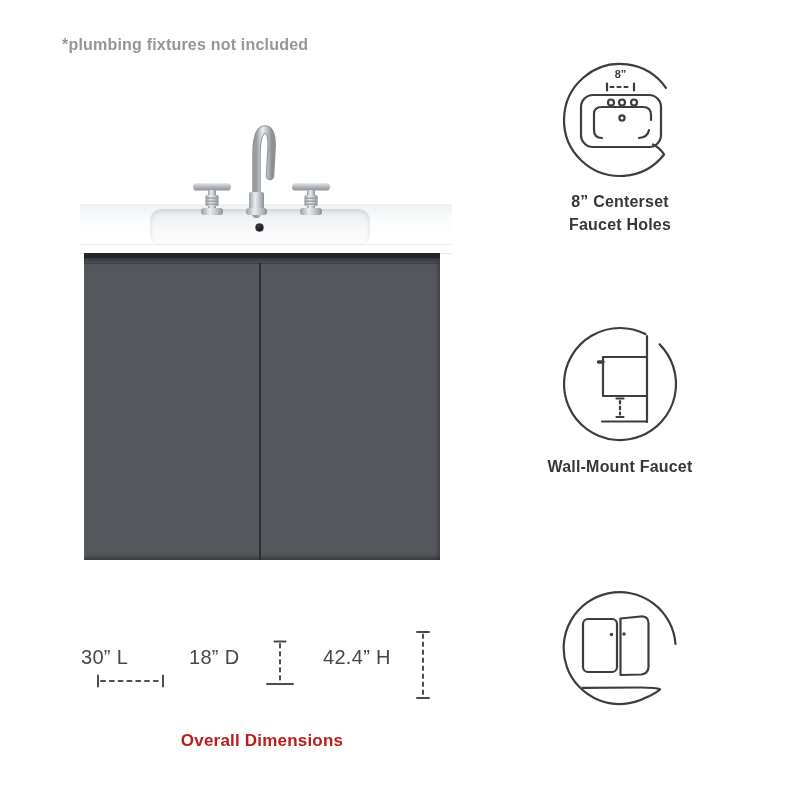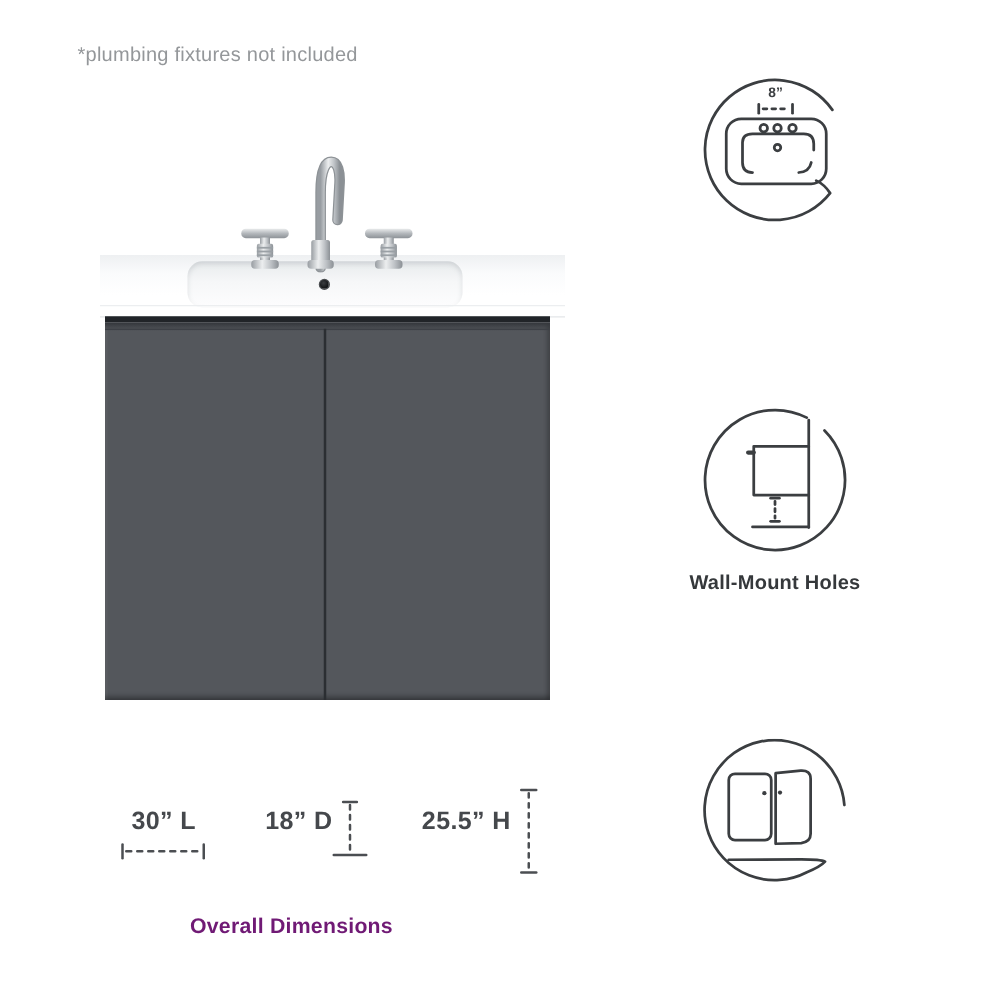--- a/index.html
+++ b/index.html
@@ -1,21 +1,21 @@
 <!DOCTYPE html>
 <html><head>
 <meta charset="utf-8">
 <style>
   html,body{margin:0;padding:0;background:#fff;}
   .canvas{
     position:relative;width:800px;height:800px;background:#ffffff;overflow:hidden;
     font-family:"Liberation Sans","DejaVu Sans",sans-serif;
   }
   .note{
-    position:absolute;left:62px;top:36px;font-size:16px;color:#94979a;letter-spacing:.2px;
+    position:absolute;left:62px;top:36px;font-size:16px;color:#94979a;letter-spacing:.2px;font-weight:bold;
   }
   
   .counter{
     position:absolute;left:80px;top:204px;width:372px;height:49px;
     background:linear-gradient(180deg,#eef0f2 0%,#fafbfc 30%,#ffffff 65%);
     box-shadow:0 1px 0 #e3e6e8;
   }
   .basin{
     position:absolute;left:70px;top:5px;width:220px;height:37px;border-radius:12px;
     background:linear-gradient(180deg,#e8ebed 0%,#f6f7f8 45%,#fdfdfe 100%);
@@ -44,26 +44,26 @@
   }
   .door-top-line{
     position:absolute;left:0;right:0;top:5px;height:1px;background:#3d4046;
   }
   .door-seam{
     position:absolute;left:175px;top:5px;bottom:0;width:2px;background:#2b2e32;
   }
   .faucet{position:absolute;left:185px;top:122px;}
   
   .dim-label{
-    position:absolute;width:100px;text-align:center;
-    font-size:20px;font-weight:700;color:#45484c;letter-spacing:.3px;white-space:nowrap;
+    position:absolute;width:100px;
+    font-size:20px;font-weight:400;color:#45484c;letter-spacing:.3px;white-space:nowrap;
   }
   .dim-caption{
-    position:absolute;left:152px;top:731px;width:220px;text-align:left;
-    font-size:17px;font-weight:700;color:#701a75;letter-spacing:.2px;
+    position:absolute;left:152px;top:731px;width:220px;text-align:center;
+    font-size:17px;font-weight:700;color:#b91c1c;letter-spacing:.2px;
   }
   .dim-lines{position:absolute;left:0;top:0;pointer-events:none;}
   
   .feature-icon{position:absolute;left:560px;width:120px;height:120px;}
   .feature-label{
     position:absolute;left:530px;width:180px;text-align:center;
     font-size:16px;font-weight:700;color:#35383b;line-height:23px;letter-spacing:.2px;
   }
   .feature-label span{display:block;}
   .feature-label span:empty{display:none;}
@@ -126,21 +126,21 @@
         <rect x="119.5" y="78.5" width="13" height="1.4" fill="#9aa0a5"></rect>
         <rect x="119.5" y="81.5" width="13" height="1.4" fill="#9aa0a5"></rect>
         <rect x="115" y="86" width="22" height="7" rx="3" fill="url(#chrH)"></rect>
       </g>
     </svg>
   </div>
 
   <div>
     <div class="dim-label" style="left:81px;top:646px">30” L</div>
     <div class="dim-label" style="left:189px;top:646px">18” D</div>
-    <div class="dim-label" style="left:323px;top:646px">25.5” H</div>
+    <div class="dim-label" style="left:323px;top:646px">42.4” H</div>
     <div class="dim-caption">Overall Dimensions</div>
 
     <svg class="dim-lines" width="800" height="800" viewBox="0 0 800 800">
       <g stroke="#4b4e52" stroke-width="2" fill="none" stroke-linecap="round">
 
         <path d="M 98 675.5 V 686.5"></path>
         <path d="M 101 681 H 160" stroke-dasharray="4 4.8"></path>
         <path d="M 163 675.5 V 686.5"></path>
 
         <path d="M 274.5 641.5 H 285.5"></path>
@@ -163,35 +163,39 @@
       <circle cx="74" cy="42.5" r="3"></circle>
       <path d="M 42 78 Q 34 78 34 70 L 34 54 Q 34 47 42 47 L 83 47 Q 91 47 91 55 L 91 60"></path>
       <path d="M 79 78 Q 87.5 77.5 89 70"></path>
       <circle cx="62" cy="58" r="2.6"></circle>
       <path d="M 47 23.5 V 30.5"></path>
       <path d="M 50.5 27 H 70.5" stroke-dasharray="3 4"></path>
       <path d="M 74 23.5 V 30.5"></path>
     </g>
     <text x="60.5" y="17.5" text-anchor="middle" font-size="11" font-weight="600" fill="#3b3e41" font-family="Liberation Sans, DejaVu Sans, sans-serif">8”</text>
   </svg>
+  <div class="feature-label" style="top:190px">
+    <span>8” Centerset</span>
+    <span>Faucet Holes</span>
+  </div>
 
   <svg class="feature-icon" style="top:324px" viewBox="0 0 120 120">
     <g fill="none" stroke="#3b3e41" stroke-width="2.2" stroke-linecap="round" stroke-linejoin="round">
       <path d="M 85.4 10.1 A 56 56 0 1 0 99.6 20.4"></path>
       <path d="M 87 12 V 98"></path>
       <path d="M 87 33 H 43 V 72 H 87"></path>
       <path d="M 38.5 38 H 43" stroke-width="3.4"></path>
       <path d="M 56.5 74.5 H 63.5"></path>
       <path d="M 60 77 V 90.5" stroke-dasharray="2.6 3.2"></path>
       <path d="M 56.5 93 H 63.5"></path>
       <path d="M 42 97.5 H 87"></path>
     </g>
   </svg>
   <div class="feature-label" style="top:455px">
-    <span>Wall-Mount Holes</span>
+    <span>Wall-Mount Faucet</span>
 
   </div>
 
   <svg class="feature-icon" style="top:591px" viewBox="0 0 120 120">
     <g fill="none" stroke="#3b3e41" stroke-width="2.2" stroke-linecap="round" stroke-linejoin="round">
       <path d="M 115.5 53 A 56 56 0 1 0 85.5 106.8 C 93.5 103.5 98 100.5 100 98.3 C 97.5 97 90 96.5 81 96.5 L 23 96.8"></path>
       <rect x="23" y="28" width="34" height="53" rx="5"></rect>
       <path d="M 60.5 27.5 L 80.5 25.5 Q 88.5 25 88.5 32 L 88.5 76 Q 88.5 82.5 81 83.5 L 60.5 84 L 60.5 27.5 Z"></path>
     </g>
     <circle cx="51.5" cy="43.5" r="1.7" fill="#3b3e41"></circle>

